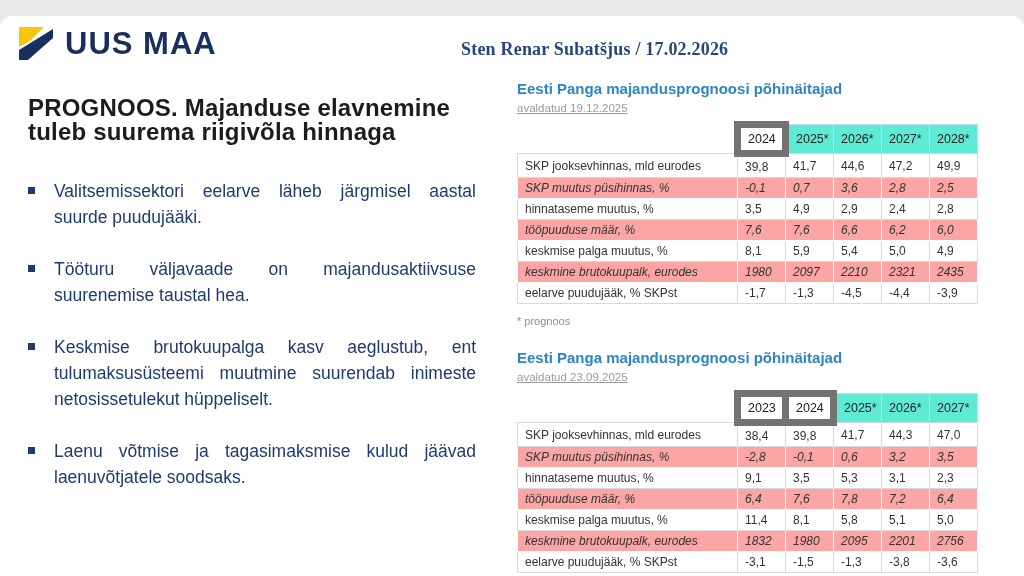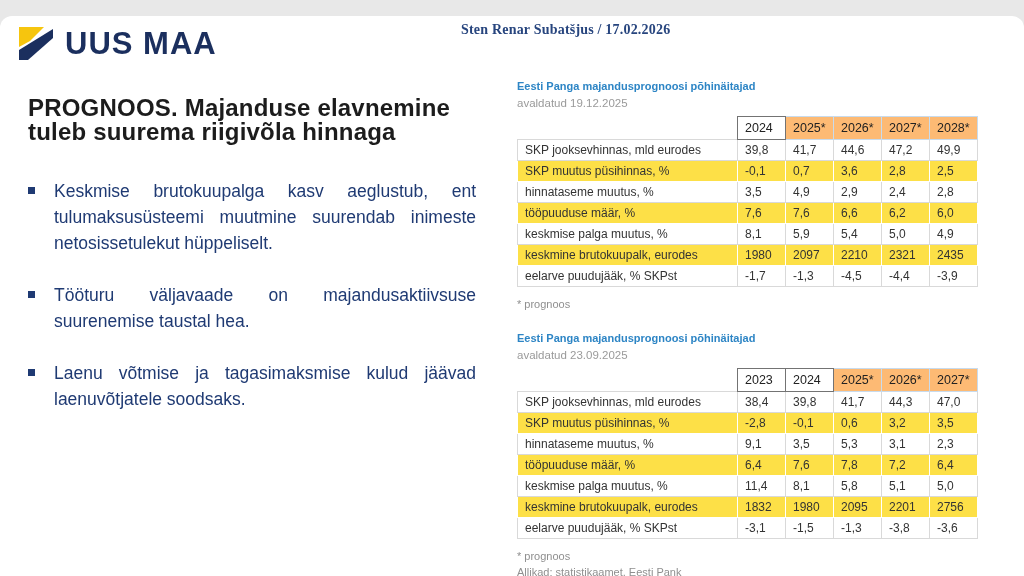--- a/index.html
+++ b/index.html
@@ -11,56 +11,56 @@
     border-radius: 12px;
   }
   
   .logo { position: absolute; left: 18px; top: 10px; display: flex; align-items: center; gap: 9px; }
   .logo svg { display: block; }
   .logo-text {
     font-size: 31px; font-weight: bold; color: #1b2f5e;
     letter-spacing: 1px; line-height: 1;
   }
   .byline {
-    position: absolute; left: 461px; top: 6px;
+    position: absolute; left: 461px; top: 23px;
     font-family: "Liberation Serif", serif; font-weight: bold;
-    font-size: 14px; color: #27457e; letter-spacing: 0.2px;
+    font-size: 18px; color: #27457e; letter-spacing: 0.2px;
   }
   
   .left-col { position: absolute; left: 28px; top: 80px; width: 448px; }
   .slide-title {
     margin: 0; font-size: 24px; font-weight: bold; color: #1c1c1c;
     line-height: 24px; letter-spacing: 0.2px;
   }
   ul.bullets { list-style: none; margin: 34px 0 0 0; padding: 0 0 0 26px; }
   ul.bullets li {
     position: relative; font-size: 17.5px; line-height: 26px;
     color: #1f3a73; text-align: justify; margin-bottom: 26px;
   }
   ul.bullets li::before {
     content: ""; position: absolute; left: -26px; top: 9px;
     width: 7px; height: 7px; background: #1f3a73;
   }
   
   .right-col { position: absolute; left: 517px; top: 64px; width: 462px; }
-  .tbl-title { margin: 0; font-size: 11px; font-weight: bold; color: #2d85c5; }
-  .tbl-sub { font-size: 11.5px; color: #9a9a9a; margin: 5px 0 7px 0; }
+  .tbl-title { margin: 0; font-size: 15px; font-weight: bold; color: #2d85c5; }
+  .tbl-sub { font-size: 11.5px; color: #9a9a9a; margin: 5px 0 7px 0; text-decoration: underline; }
   table.fc { border-collapse: collapse; width: 460px; table-layout: fixed; font-size: 12px; color: #333; }
   table.fc col.lblcol { width: 220px; }
   table.fc col.numcol { width: 48px; }
   table.fc th, table.fc td {
     padding: 3px 7px; text-align: left; font-weight: normal;
     line-height: 14px; white-space: nowrap; overflow: hidden;
   }
   table.fc thead th { font-size: 12.5px; color: #222; padding-top: 4px; padding-bottom: 4px; }
   th.corner { background: transparent; border: none; }
-  th.yw { background: #ffffff; border: 1px solid #737373; }
-  th.yb { background: #fdba74; border: 1px solid #c8dbed; border-left: 1px solid #deeaf4; }
+  th.yw { background: #ffffff; border: 7px solid #737373; }
+  th.yb { background: #5eead4; border: 1px solid #c8dbed; border-left: 1px solid #deeaf4; }
   tbody td { border: 1px solid #d9d9d9; background: #ffffff; }
-  tbody tr.g td { background: #fde047; border-color: #ffffff; }
+  tbody tr.g td { background: #fca5a5; border-color: #ffffff; font-style: italic; }
   .fnote { margin-top: 9px; font-size: 11px; color: #8f8f8f; line-height: 16px; }
   .tbl-block2 { margin-top: 20px; }
 </style>
 </head>
 <body>
 
 <div class="slide">
 
   <div class="logo">
     <span>
@@ -69,22 +69,23 @@
         <polygon points="1,24 35,3 35,12 10,34 1,34" fill="#1b2f5e"></polygon>
       </svg>
     </span>
     <span class="logo-text">UUS MAA</span>
   </div>
   <div class="byline">Sten Renar Subatšjus / 17.02.2026</div>
 
   <div class="left-col">
     <h1 class="slide-title">PROGNOOS. Majanduse elavnemine tuleb suurema riigivõla hinnaga</h1>
     <ul class="bullets">
+      <li>Valitsemissektori eelarve läheb järgmisel aastal suurde puudujääki.</li>
+      <li>Tööturu väljavaade on majandusaktiivsuse suurenemise taustal hea.</li>
       <li>Keskmise brutokuupalga kasv aeglustub, ent tulumaksusüsteemi muutmine suurendab inimeste netosissetulekut hüppeliselt.</li>
-      <li>Tööturu väljavaade on majandusaktiivsuse suurenemise taustal hea.</li>
       <li>Laenu võtmise ja tagasimaksmise kulud jäävad laenuvõtjatele soodsaks.</li>
     </ul>
   </div>
 
   <div class="right-col">
 
     <section>
       <h2 class="tbl-title">Eesti Panga majandusprognoosi põhinäitajad</h2>
       <div class="tbl-sub">avaldatud 19.12.2025</div>
       <table class="fc">

